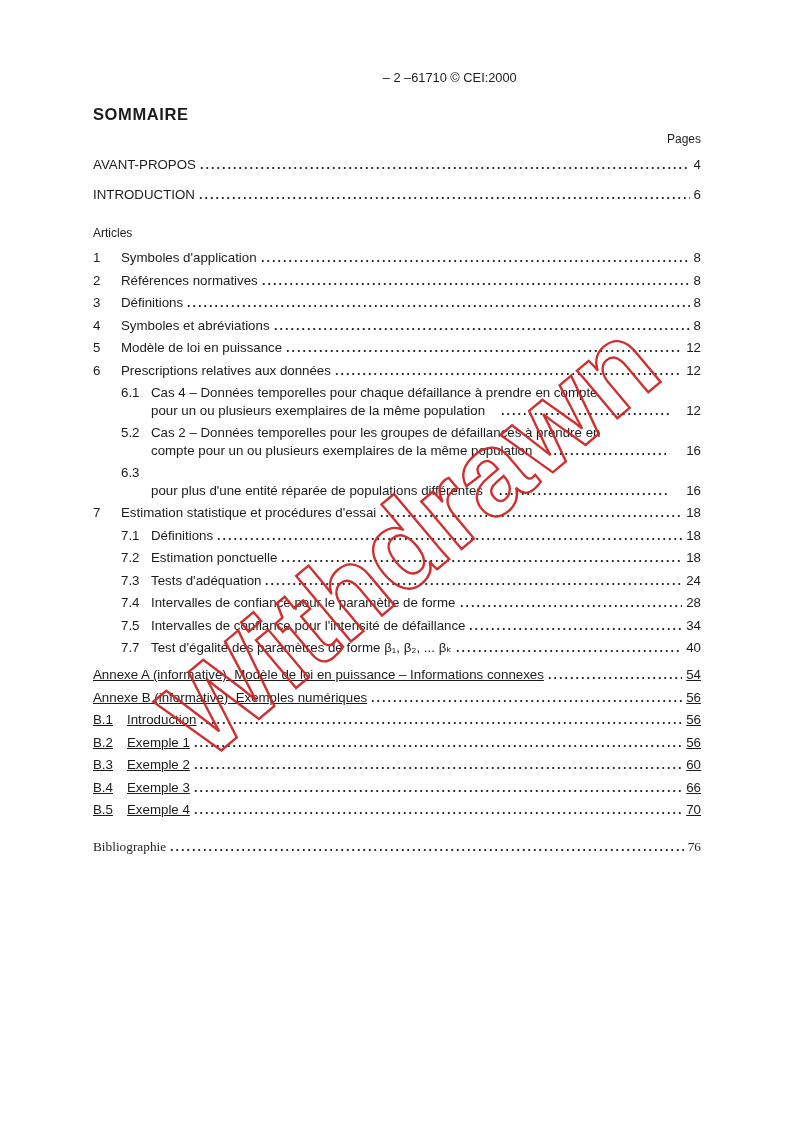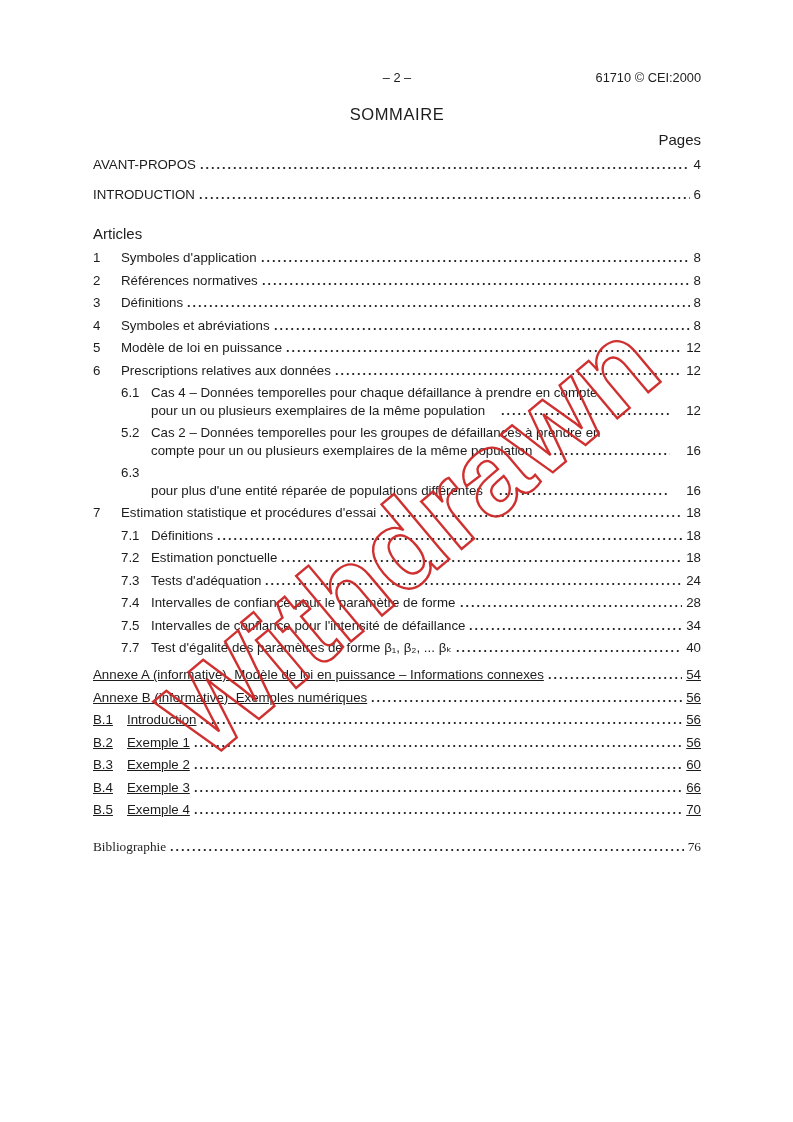--- a/index.html
+++ b/index.html
@@ -4,24 +4,24 @@
 <style>
   html,body{margin:0;padding:0;background:#ffffff;}
   .page{
     position:relative;width:793px;height:1122px;background:#fff;box-sizing:border-box;
     padding:70px 92px 0 93px;
     font-family:"Liberation Sans","DejaVu Sans",sans-serif;
     font-size:13.3px;line-height:15px;color:#1c1c1c;overflow:hidden;
   }
   .hdr{display:grid;grid-template-columns:1fr auto 1fr;margin-bottom:22px;font-size:12.8px;}
   .hdr .c{text-align:center;}
-  .hdr .r{text-align:right;}
-  .title{text-align:center;font-size:16.5px;font-weight:400;letter-spacing:.6px;margin:0 0 10px 0;}
-  .pages-lbl{text-align:right;font-size:15px;margin-bottom:10px;}
-  .small-lbl{font-size:15px;margin:24px 0 9px 0;}
+  .hdr .r{}
+  .title{text-align:left;font-size:16.5px;font-weight:700;letter-spacing:.6px;margin:0 0 10px 0;}
+  .pages-lbl{text-align:right;font-size:12px;margin-bottom:10px;}
+  .small-lbl{font-size:12px;margin:24px 0 9px 0;}
   #front-list{margin-top:8px;}
   #front-list .toc-row{margin-bottom:15px;}
   .toc-row{margin-bottom:7.5px;}
   .toc-line{display:flex;align-items:flex-end;}
   .toc-line.first-of-two{margin-bottom:2.5px;}
   .label,.num{white-space:pre-wrap;}
   .num{flex:none;}
   .lvl1 .num{width:28px;}
   .lvl2 .toc-line{padding-left:28px;}
   .lvl2 .num{width:30px;}

